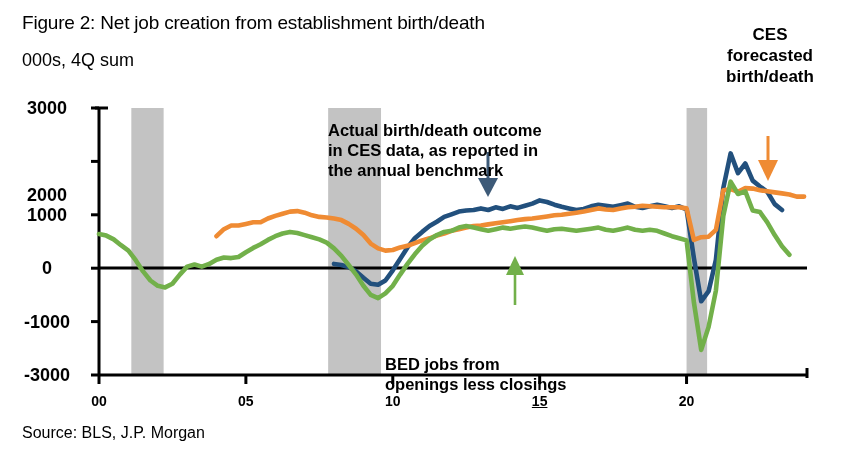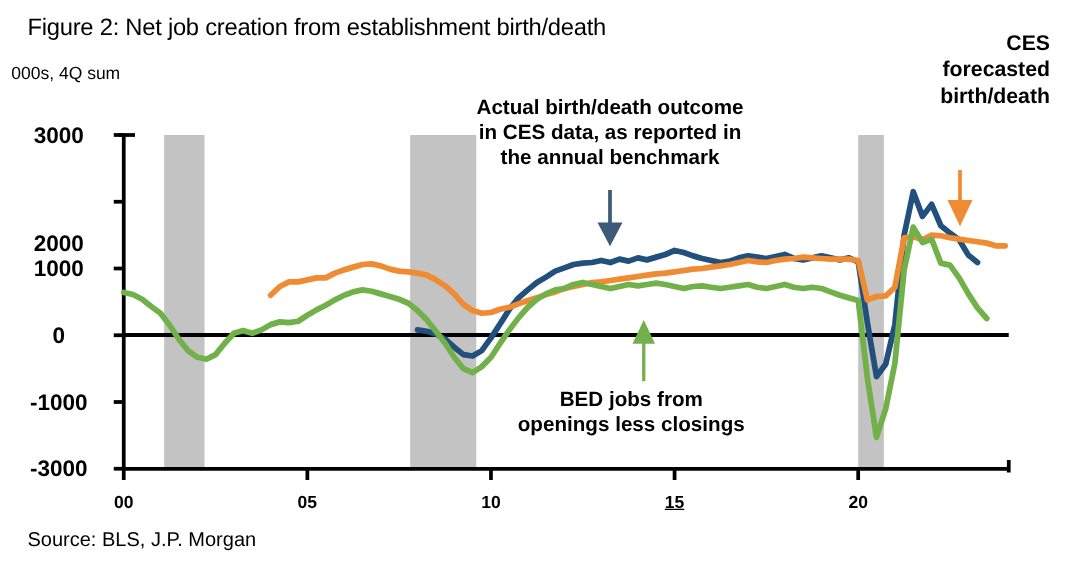--- a/index.html
+++ b/index.html
@@ -7,38 +7,38 @@
     width:852px;height:459px;background:#ffffff;
     font-family:"Liberation Sans",sans-serif;
     color:#000;overflow:hidden;position:relative;
   }
   #fig{position:absolute;left:0;top:0;width:852px;height:459px;}
   .ttl{
     position:absolute;left:22px;top:12px;
     font-size:19px;font-weight:normal;letter-spacing:-0.2px;white-space:nowrap;text-align:right;
   }
   .sub{
-    position:absolute;left:9px;top:50px;
-    font-size:14px;font-weight:normal;white-space:nowrap;
+    position:absolute;left:22px;top:50px;
+    font-size:18px;font-weight:normal;white-space:nowrap;
   }
   .src{
     position:absolute;left:22px;top:424px;
     font-size:16px;font-weight:normal;white-space:nowrap;
   }
   .ytick{
     position:absolute;width:78px;text-align:center;
     font-size:18px;font-weight:bold;line-height:18px;
   }
   .xtick{
     position:absolute;width:50px;text-align:center;
     font-size:14px;font-weight:bold;line-height:18px;
   }
   .anno{
     position:absolute;font-size:16.5px;font-weight:bold;
-    line-height:20px;text-align:center;white-space:pre-line;
+    line-height:20px;white-space:pre-line;margin-top:44px;
   }
   .anno-ces{
     position:absolute;font-size:17px;font-weight:bold;
     line-height:21px;text-align:center;white-space:pre-line;
   }
 </style>
 </head>
 <body>
 
 <svg id="fig" viewBox="0 0 852 459">
@@ -96,21 +96,21 @@
 
 <div class="ttl">Figure 2: Net job creation from establishment birth/death</div>
 <div class="sub">000s, 4Q sum</div>
 <div class="src">Source: BLS, J.P. Morgan</div>
 
 <div class="anno" style="left:328px;top:76px;width:320px;">Actual birth/death outcome
 in CES data, as reported in
 the annual benchmark</div>
 <div class="anno" style="left:385px;top:310px;width:240px;">BED jobs from
 openings less closings</div>
-<div class="anno-ces" style="left:700px;top:24px;width:140px;text-align:right;">CES
+<div class="anno-ces" style="left:700px;top:24px;width:140px;">CES
 forecasted
 birth/death</div>
 
 <div id="ylabels">
     <div class="ytick" style="left: 8px; top: 366px;">-3000</div>
     <div class="ytick" style="left: 8px; top: 312.6px;">-1000</div>
     <div class="ytick" style="left: 8px; top: 259.2px;">0</div>
     <div class="ytick" style="left: 8px; top: 205.8px;">1000</div>
     <div class="ytick" style="left: 8px; top: 152.4px; margin-top: 34px;">2000</div>
     <div class="ytick" style="left: 8px; top: 99px;">3000</div>

